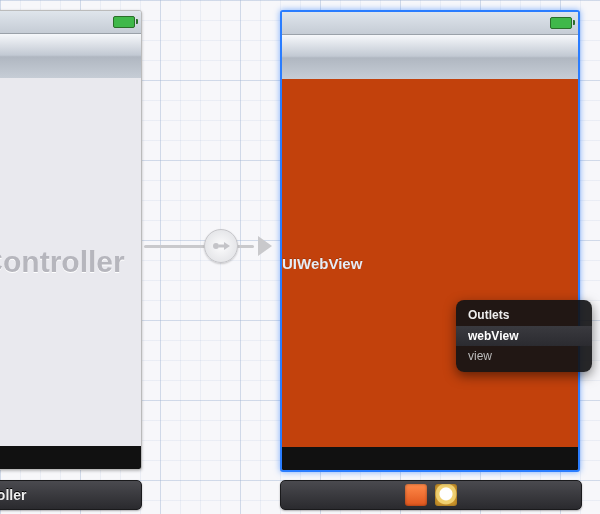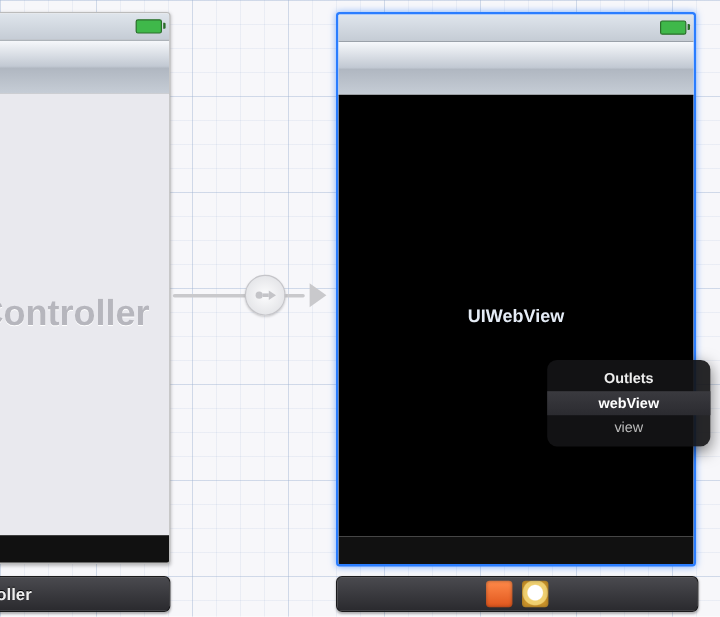--- a/index.html
+++ b/index.html
@@ -22,39 +22,39 @@
 .battery:after{content:"";position:absolute;right:-4px;top:2px;width:2px;height:5px;background:#2a6e2a;border-radius:0 1px 1px 0;}
 .navbar{height:44px;background:linear-gradient(#f6f8fb,#c2c9d3 48%,#b0b7c1 52%,#c6cdd6);border-bottom:1px solid #888;}
 .content{position:absolute;top:67px;left:0;right:0;bottom:23px;}
 .tabbar{position:absolute;left:0;right:0;bottom:0;height:23px;background:#111;}
 
 
 .placeholder{display:flex;align-items:center;justify-content:center;height:100%;background:#e9e9ee;color:#b6b6bd;font-size:30px;font-weight:bold;text-shadow:0 1px 0 #fff;}
 .placeholder span{transform:translateX(60px);} 
 
 
-.webview{height:100%;background:#000000;display:flex;align-items:center;justify-content:center;color:#e5ecf6;font-size:15px;font-weight:bold;text-shadow:0 -1px 0 rgba(0,0,0,.15);}
+.webview{height:100%;background:#c2410c;display:flex;align-items:center;color:#e5ecf6;font-size:15px;font-weight:bold;text-shadow:0 -1px 0 rgba(0,0,0,.15);}
 
 
 .segue{position:absolute;top:234px;left:144px;width:128px;height:24px;}
 .segue-line{position:absolute;top:11px;left:0;right:18px;height:3px;background:#c9c9cc;border-radius:2px;}
 .arrowhead{position:absolute;right:0;top:2px;width:0;height:0;border-left:14px solid #c9c9cc;border-top:10px solid transparent;border-bottom:10px solid transparent;}
 .segue-knob{position:absolute;left:60px;top:-5px;width:32px;height:32px;border-radius:50%;background:radial-gradient(#fcfcfd,#dcdde1);border:1px solid #c5c5c9;box-shadow:0 1px 2px rgba(0,0,0,.2);display:flex;align-items:center;justify-content:center;}
 .segue-knob svg{display:block;}
 
 
 .labelbar{position:absolute;height:28px;background:linear-gradient(#4a4a4f,#2a2a2e);border:1px solid #1a1a1c;border-radius:5px;box-shadow:0 1px 2px rgba(0,0,0,.3);display:flex;align-items:center;justify-content:center;color:#eee;font-size:14px;font-weight:bold;text-shadow:0 -1px 0 #000;}
 .labelbar.left-label{left:-156px;top:480px;width:296px;}
 .labelbar.right-label{left:280px;top:480px;width:300px;gap:8px;}
 .dock-icon{width:22px;height:22px;border-radius:3px;display:inline-block;}
 .dock-icon.cube{background:linear-gradient(#ff8a4a,#e0561d);box-shadow:inset 0 0 3px rgba(0,0,0,.4);}
 .dock-icon.ring{background:radial-gradient(circle at 50% 45%,#fff 0 6px,#f0d070 7px 10px,#c9922a 11px);box-shadow:inset 0 0 3px rgba(0,0,0,.3);}
 
 
-.hud{position:absolute;top:300px;left:456px;width:136px;background:rgba(20,20,22,.92);border-radius:8px;box-shadow:0 4px 12px rgba(0,0,0,.5);padding:6px 0;color:#ddd;font-size:12px;text-align:center;}
+.hud{position:absolute;top:300px;left:456px;width:136px;background:rgba(20,20,22,.92);border-radius:8px;box-shadow:0 4px 12px rgba(0,0,0,.5);padding:6px 0;color:#ddd;font-size:12px;}
 .hud-title{padding:2px 12px 4px;font-weight:bold;color:#eee;}
 .hud-item{padding:3px 12px;color:#bbb;}
 .hud-item.sel{background:linear-gradient(#3a3a3f,#2b2b30);color:#fff;font-weight:bold;}
 </style>
 </head>
 <body>
 
 <div class="canvas">
 
   <div class="scene left">

